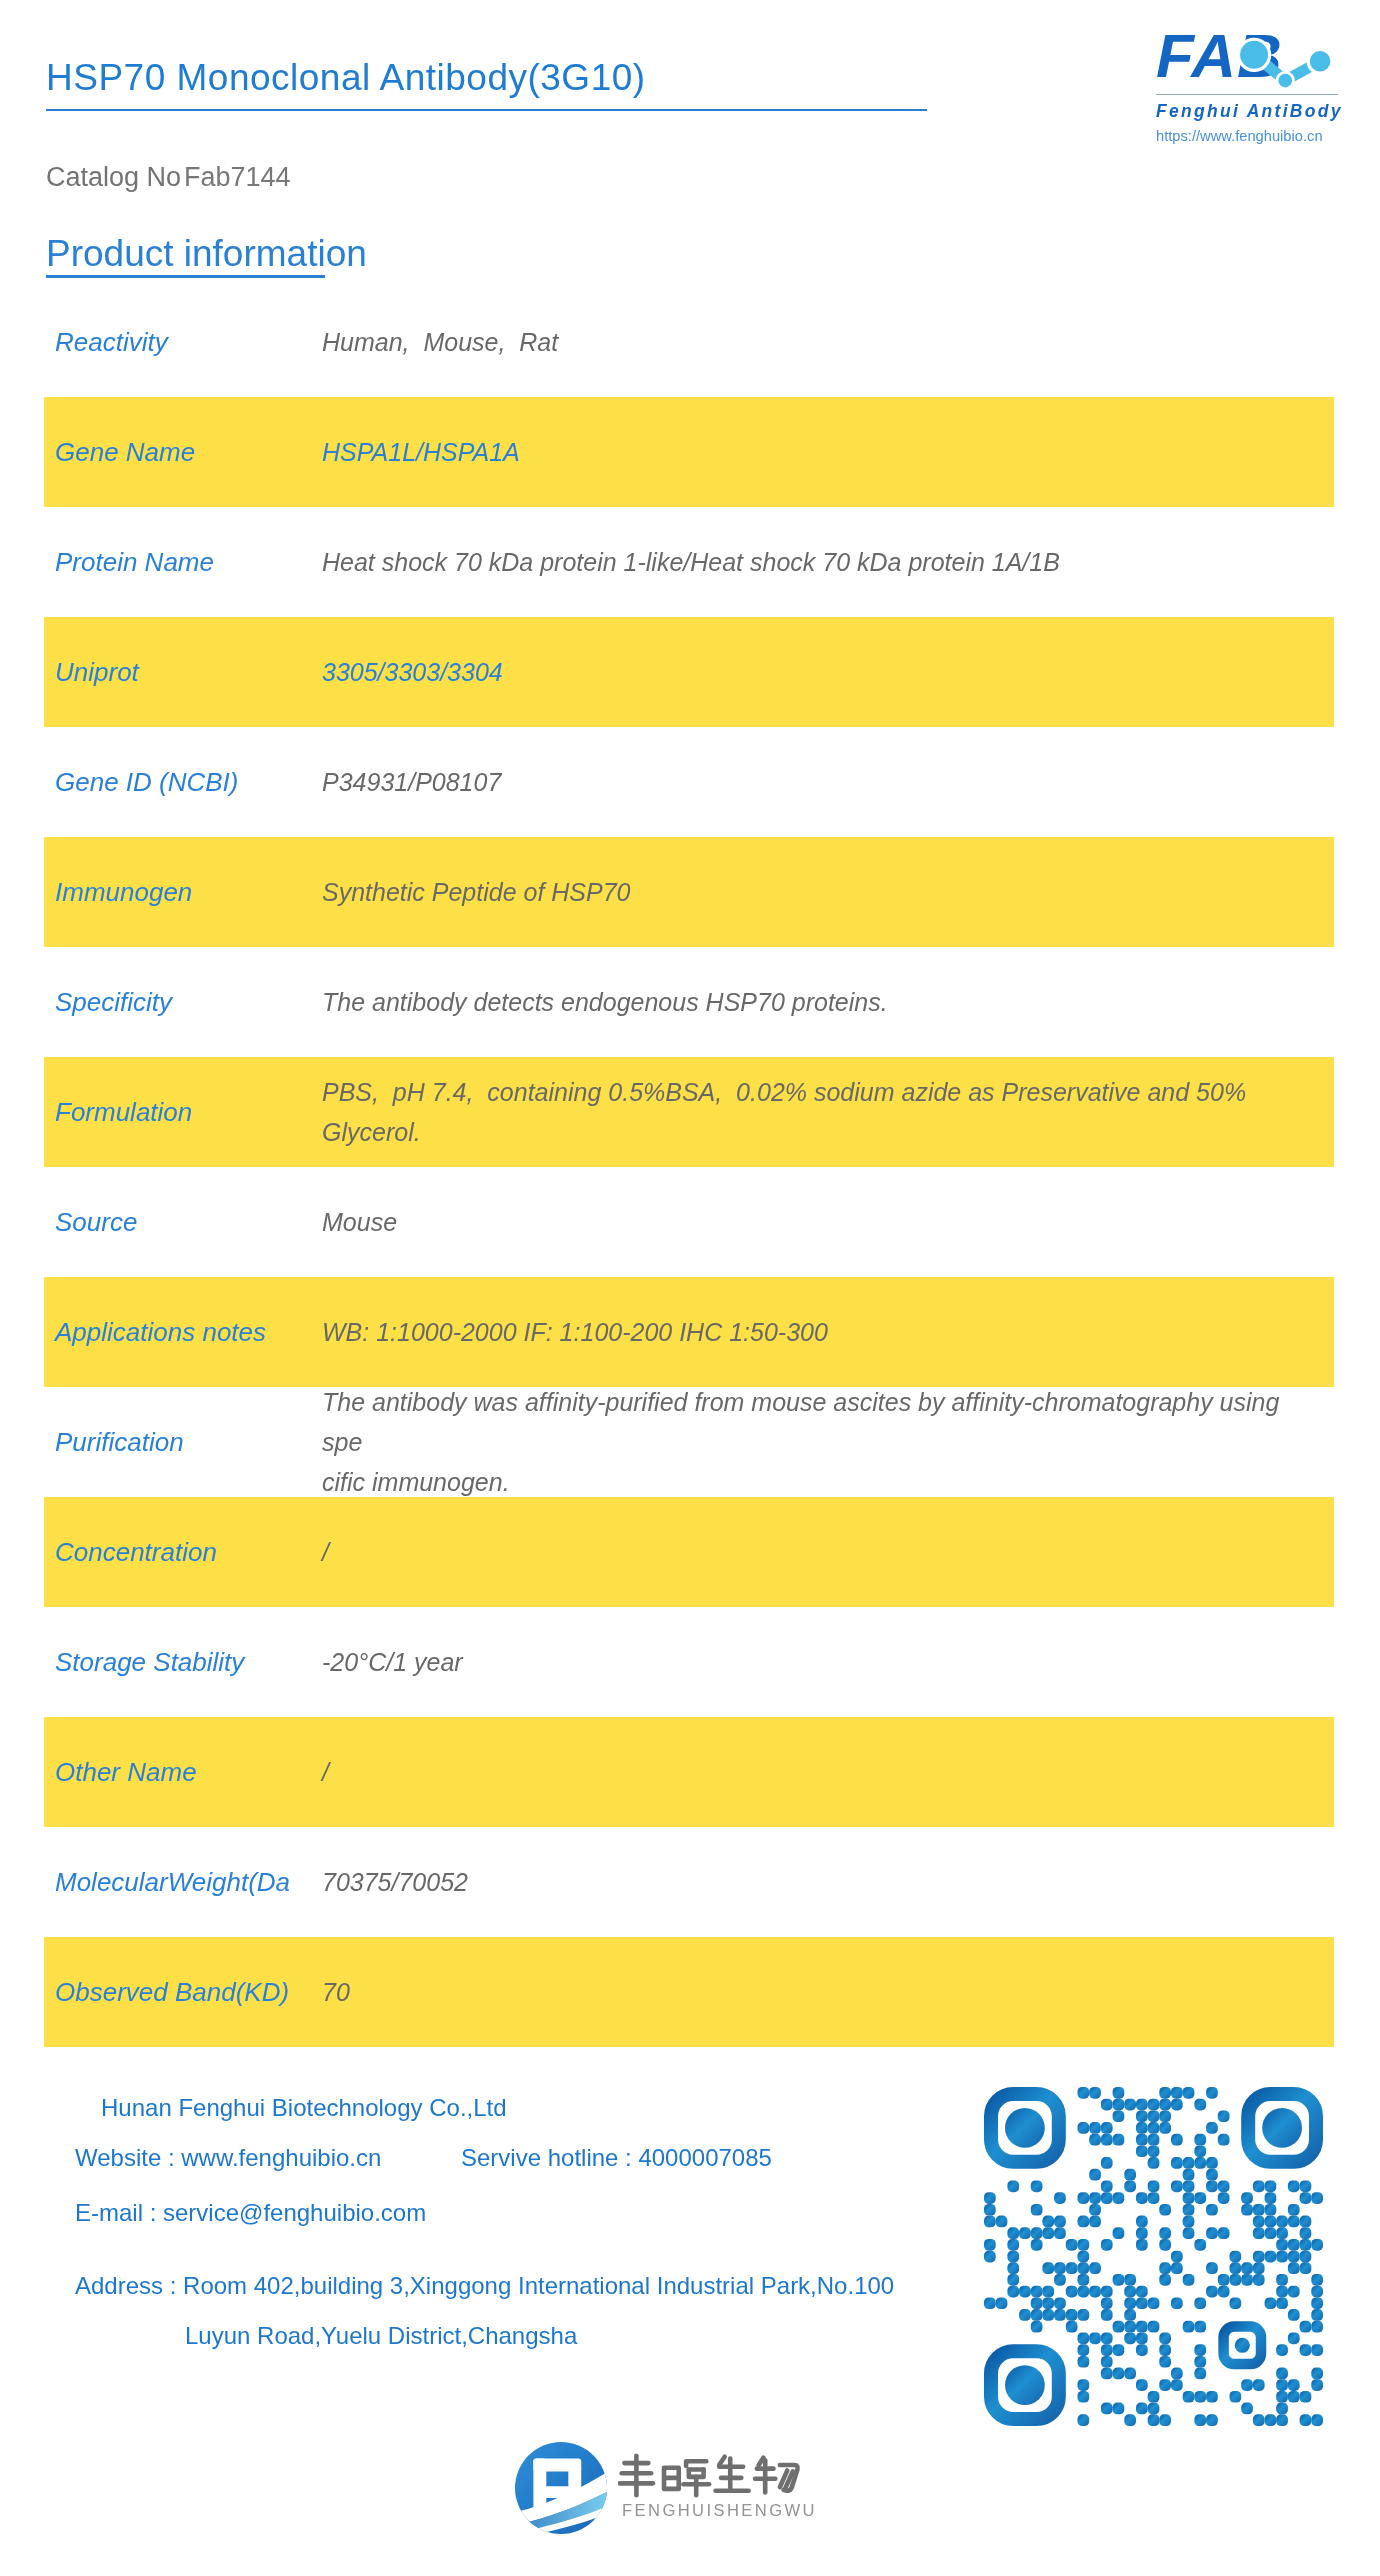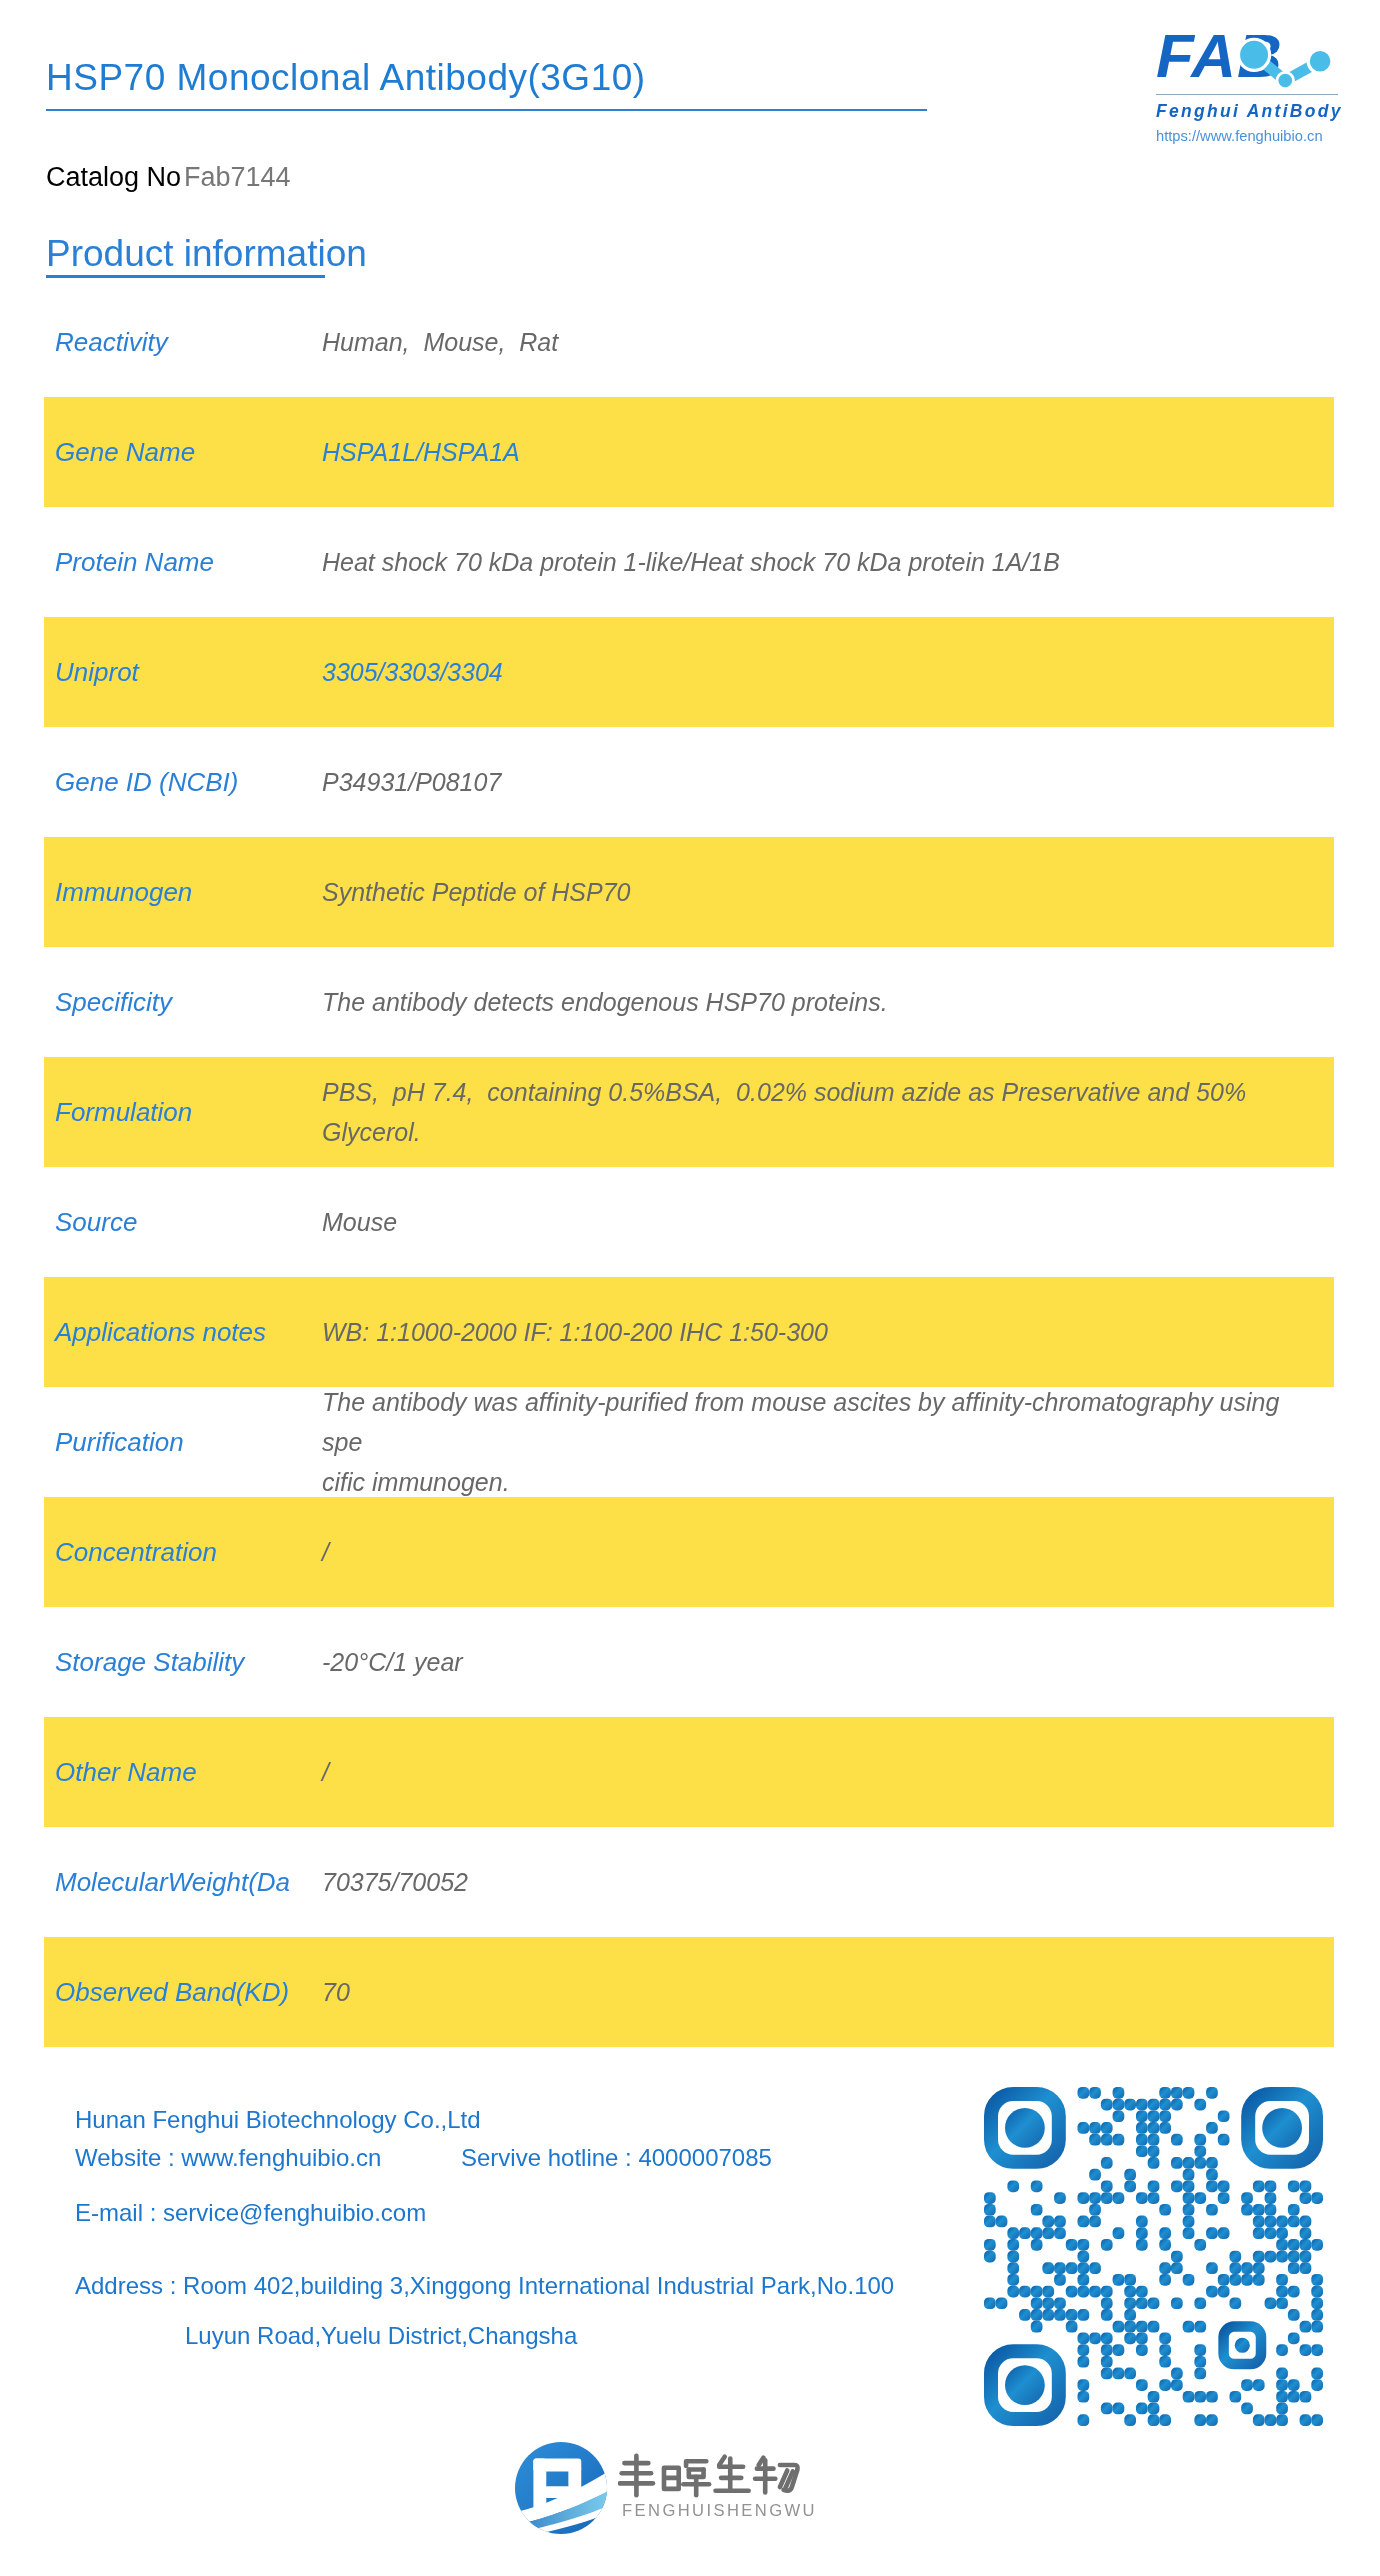--- a/index.html
+++ b/index.html
@@ -5,21 +5,21 @@
   * { margin:0; padding:0; box-sizing:border-box; }
   html,body { background:#ffffff; }
   body { width:1380px; height:2576px; font-family:"Liberation Sans", sans-serif; position:relative; }
   .page { position:relative; width:1380px; height:2576px; overflow:hidden; background:#fff; }
 
   
   .title { position:absolute; left:46px; top:57px; font-size:37px; font-weight:400; color:#1f7cd3; letter-spacing:0.5px; }
   .title-rule { position:absolute; left:46px; top:109px; width:881px; height:1.8px; background:#2a80d6; }
 
   .catalog { position:absolute; left:46px; top:162px; font-size:27px; }
-  .catalog .clabel { display:inline-block; width:138px; color:#000000; }
+  .catalog .clabel { display:inline-block; width:138px; color:#737373; }
   .catalog .cvalue { color:#777777; }
 
   
   .fab-logo { position:absolute; left:1156px; top:24px; width:184px; }
   .fab-word { font-size:62px; line-height:64px; font-weight:bold; font-style:italic; color:#1566c3; letter-spacing:0.9px; }
   .fab-molecule { position:absolute; left:72px; top:7.4px; }
   .fab-divider { margin-top:5.5px; width:182px; height:1.8px; background:#8fa6bd; }
   .fab-tagline { margin-top:5.5px; font-size:17.5px; font-weight:bold; font-style:italic; color:#1566c3; letter-spacing:2.3px; white-space:nowrap; }
   .fab-url { margin-top:6.4px; font-size:14.7px; color:#4a90d9; white-space:nowrap; }
 
@@ -32,21 +32,21 @@
   .trow { display:flex; align-items:center; height:110px; padding-left:11px; }
   .trow.alt { background:#fde047; }
   .tlabel { flex:none; width:267px; color:#2a80d6; font-size:26px; }
   .tvalue { color:#686868; font-size:25px; line-height:1.6; white-space:pre-wrap; padding-right:18.4px; }
   .tvalue.link { color:#2a80d6; }
 
   
   .contact { position:absolute; left:75px; top:2090px; width:920px; height:276px; color:#1d77cd; font-size:24px; }
   .fline { position:absolute; left:0; white-space:nowrap; }
   .fline .hotline { position:absolute; left:386px; white-space:nowrap; }
-  .fl1 { top:16px; }
+  .fl1 { top:4px;margin-left:26px; }
   .fl2 { top:54px; }
   .fl3 { top:109px; }
   .fl4 { top:182px; }
   .fl5 { top:232px; left:110px; }
 
   
   .qr-wrap { position:absolute; left:984px; top:2087px; width:339px; height:339px; }
 
   
   .brand { position:absolute; left:515px; top:2440px; width:405px; height:101px; }

